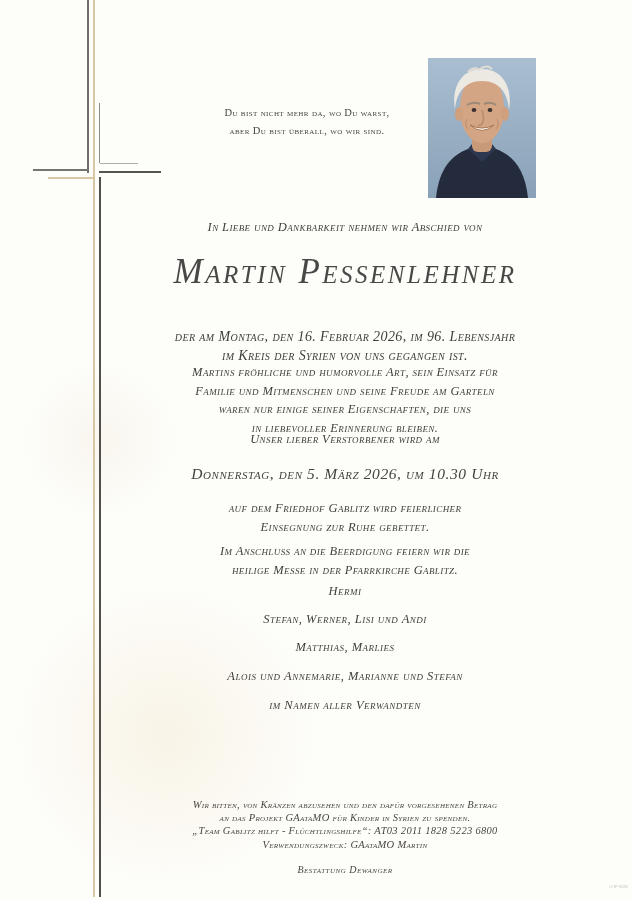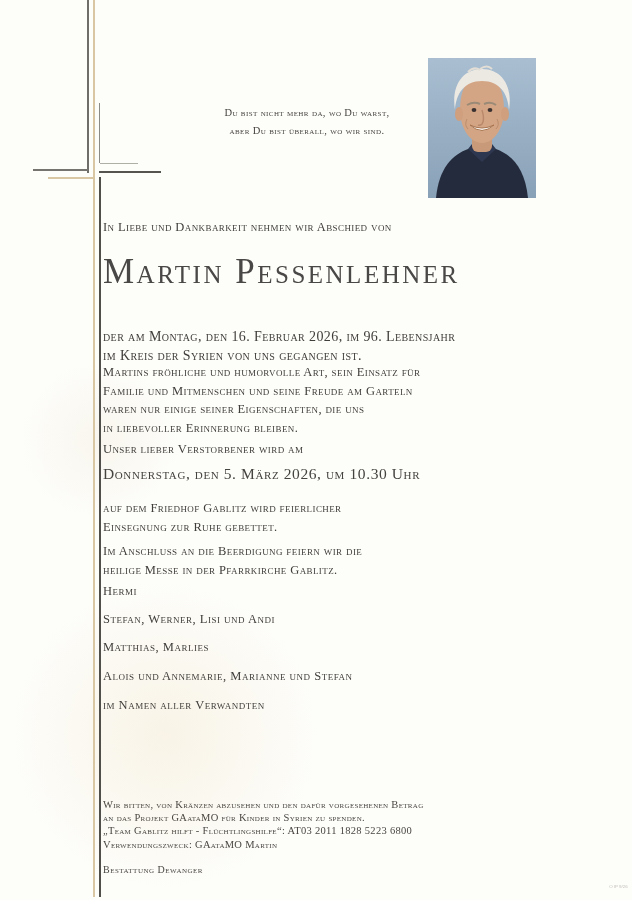--- a/index.html
+++ b/index.html
@@ -21,29 +21,29 @@
   
   .gray-vert-top{left:87px;top:0;width:2px;height:173px;background:#6f6e68;}
   .tan-vert{left:93px;top:0;width:2px;height:897px;background:#d8c7a2;}
   .gray-vert-upper-right{left:99px;top:103px;width:1px;height:60px;background:#8b8a84;}
   .light-arm-right{left:100px;top:163px;width:38px;height:1px;background:#b0afa7;}
   .gray-arm-left{left:33px;top:169px;width:55px;height:2px;background:#75746e;}
   .gray-arm-right{left:99px;top:171px;width:62px;height:2px;background:#55544f;}
   .tan-arm{left:48px;top:177px;width:46px;height:2px;background:#d8c7a2;}
   .dark-vert-bottom{left:99px;top:177px;width:2px;height:720px;background:#504f4a;}
 
-  .block{position:absolute;left:103px;width:484px;}
+  .block{position:absolute;left:103px;width:484px;text-align:center;font-style:italic;}
   .quote{position:absolute;left:193px;top:104px;width:228px;text-align:center;
     font-size:10.5px;line-height:18px;letter-spacing:0.4px;color:#47443f;}
   .photo-frame{position:absolute;left:428px;top:58px;width:108px;height:140px;}
   .intro{top:220px;font-size:12.5px;letter-spacing:0.4px;}
   .deceased-name{top:252px;font-size:35px;letter-spacing:2.5px;color:#4a4846;font-weight:normal;margin:0;}
   .passing{top:328px;font-size:14px;line-height:18.5px;letter-spacing:0.4px;}
   .tribute{top:363px;font-size:12.5px;line-height:18.5px;letter-spacing:0.4px;}
-  .funeral-intro{top:442px;font-size:12.5px;letter-spacing:0.4px;}
+  .funeral-intro{top:432px;font-size:12.5px;letter-spacing:0.4px;}
   .funeral-date{top:465px;font-size:15.5px;letter-spacing:0.6px;color:#45433f;}
   .funeral-place{top:499px;font-size:12.5px;line-height:18.5px;letter-spacing:0.4px;}
   .mass{top:542px;font-size:12.5px;line-height:18.5px;letter-spacing:0.4px;}
   .mourner-0{top:584px;font-size:12.5px;letter-spacing:0.5px;}
   .mourner-1{top:612px;font-size:12.5px;letter-spacing:0.5px;}
   .mourner-2{top:640px;font-size:12.5px;letter-spacing:0.5px;}
   .mourner-3{top:669px;font-size:12.5px;letter-spacing:0.5px;}
   .mourner-4{top:698px;font-size:12.5px;letter-spacing:0.5px;}
   .dateline{top:756px;font-size:12px;letter-spacing:0.5px;}
   .donation{top:798px;font-size:10.5px;line-height:13.2px;letter-spacing:0.3px;color:#4a4742;}

